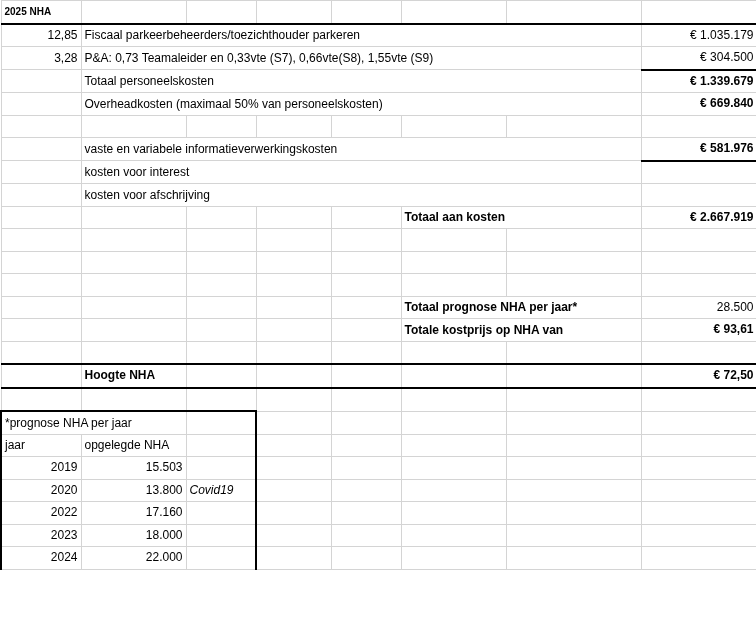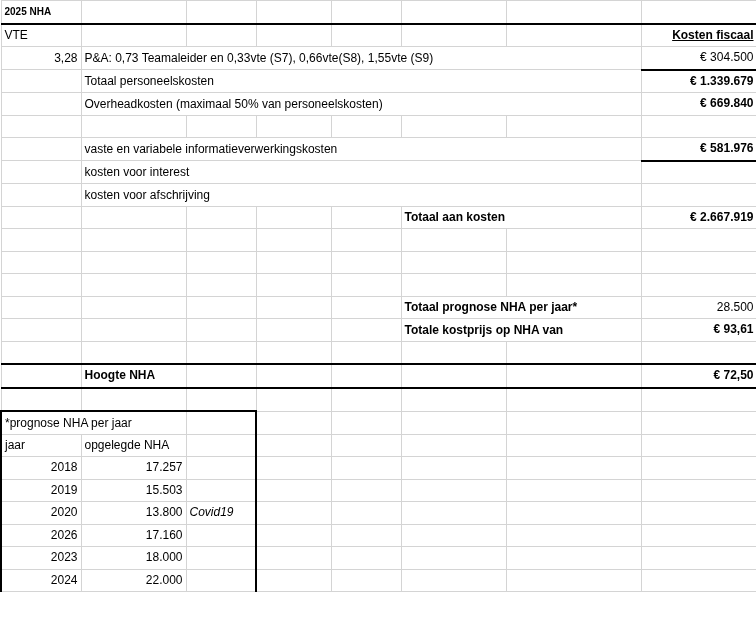--- a/index.html
+++ b/index.html
@@ -94,31 +94,28 @@
         <td class="left title-cell bb-thick">2025 NHA</td>
         <td class="bb-thick"></td>
         <td class="bb-thick"></td>
         <td class="bb-thick"></td>
         <td class="bb-thick"></td>
         <td class="bb-thick"></td>
         <td class="bb-thick"></td>
         <td class="bb-thick"></td>
       </tr>
 
-      <tr>
-        <td class="left">VTE</td>
-        <td></td>
-        <td></td>
-        <td></td>
-        <td></td>
-        <td></td>
-        <td></td>
-        <td class="num bold ul">Kosten fiscaal</td>
-      </tr>
-
+
+      <tr>
+        <td class="num">12,85</td>
+        <td class="left spill" colspan="6">
+            <span>Fiscaal parkeerbeheerders/toezichthouder parkeren</span>
+          </td>
+        <td class="num">€ 1.035.179</td>
+      </tr>
 
       <tr>
         <td class="num">3,28</td>
         <td class="left spill" colspan="6">
             <span>P&amp;A: 0,73 Teamaleider en 0,33vte (S7), 0,66vte(S8), 1,55vte (S9)</span>
           </td>
         <td class="num bb-thick">€ 304.500</td>
       </tr>
 
       <tr>
@@ -289,51 +286,41 @@
         <td class="left">opgelegde NHA</td>
         <td class="br-thick"></td>
         <td></td>
         <td></td>
         <td></td>
         <td></td>
         <td></td>
       </tr>
 
       <tr>
-        <td class="num bl-thick">2018</td>
-        <td class="num">17.257</td>
-        <td class="left br-thick"></td>
-        <td></td>
-        <td></td>
-        <td></td>
-        <td></td>
-        <td></td>
-      </tr>
-      <tr>
         <td class="num bl-thick">2019</td>
         <td class="num">15.503</td>
         <td class="left br-thick"></td>
         <td></td>
         <td></td>
         <td></td>
         <td></td>
         <td></td>
       </tr>
       <tr>
         <td class="num bl-thick">2020</td>
         <td class="num">13.800</td>
         <td class="left ital br-thick">Covid19</td>
         <td></td>
         <td></td>
         <td></td>
         <td></td>
         <td></td>
       </tr>
       <tr>
-        <td class="num bl-thick">2026</td>
+        <td class="num bl-thick">2022</td>
         <td class="num">17.160</td>
         <td class="left br-thick"></td>
         <td></td>
         <td></td>
         <td></td>
         <td></td>
         <td></td>
       </tr>
       <tr>
         <td class="num bl-thick">2023</td>

